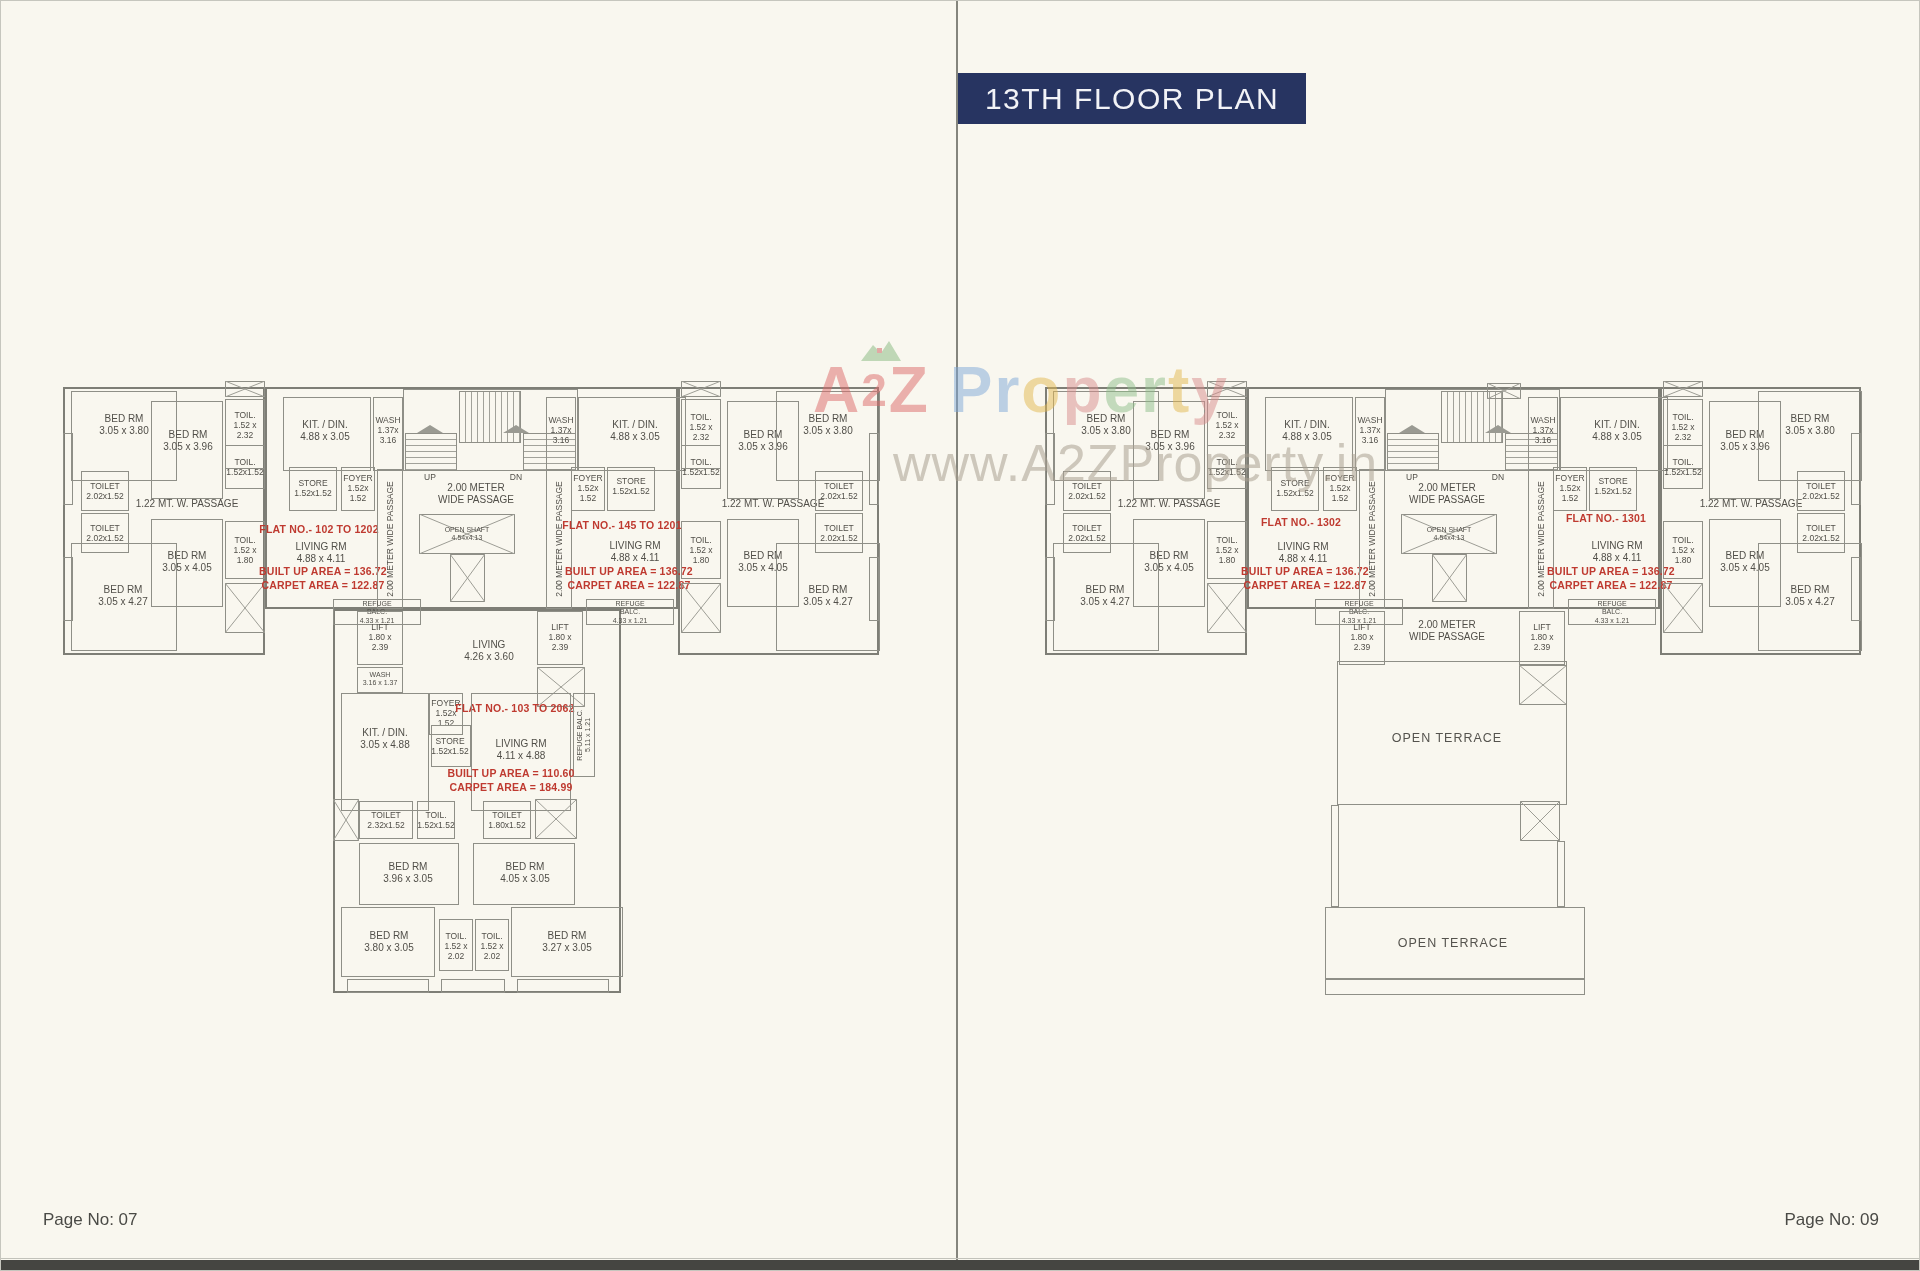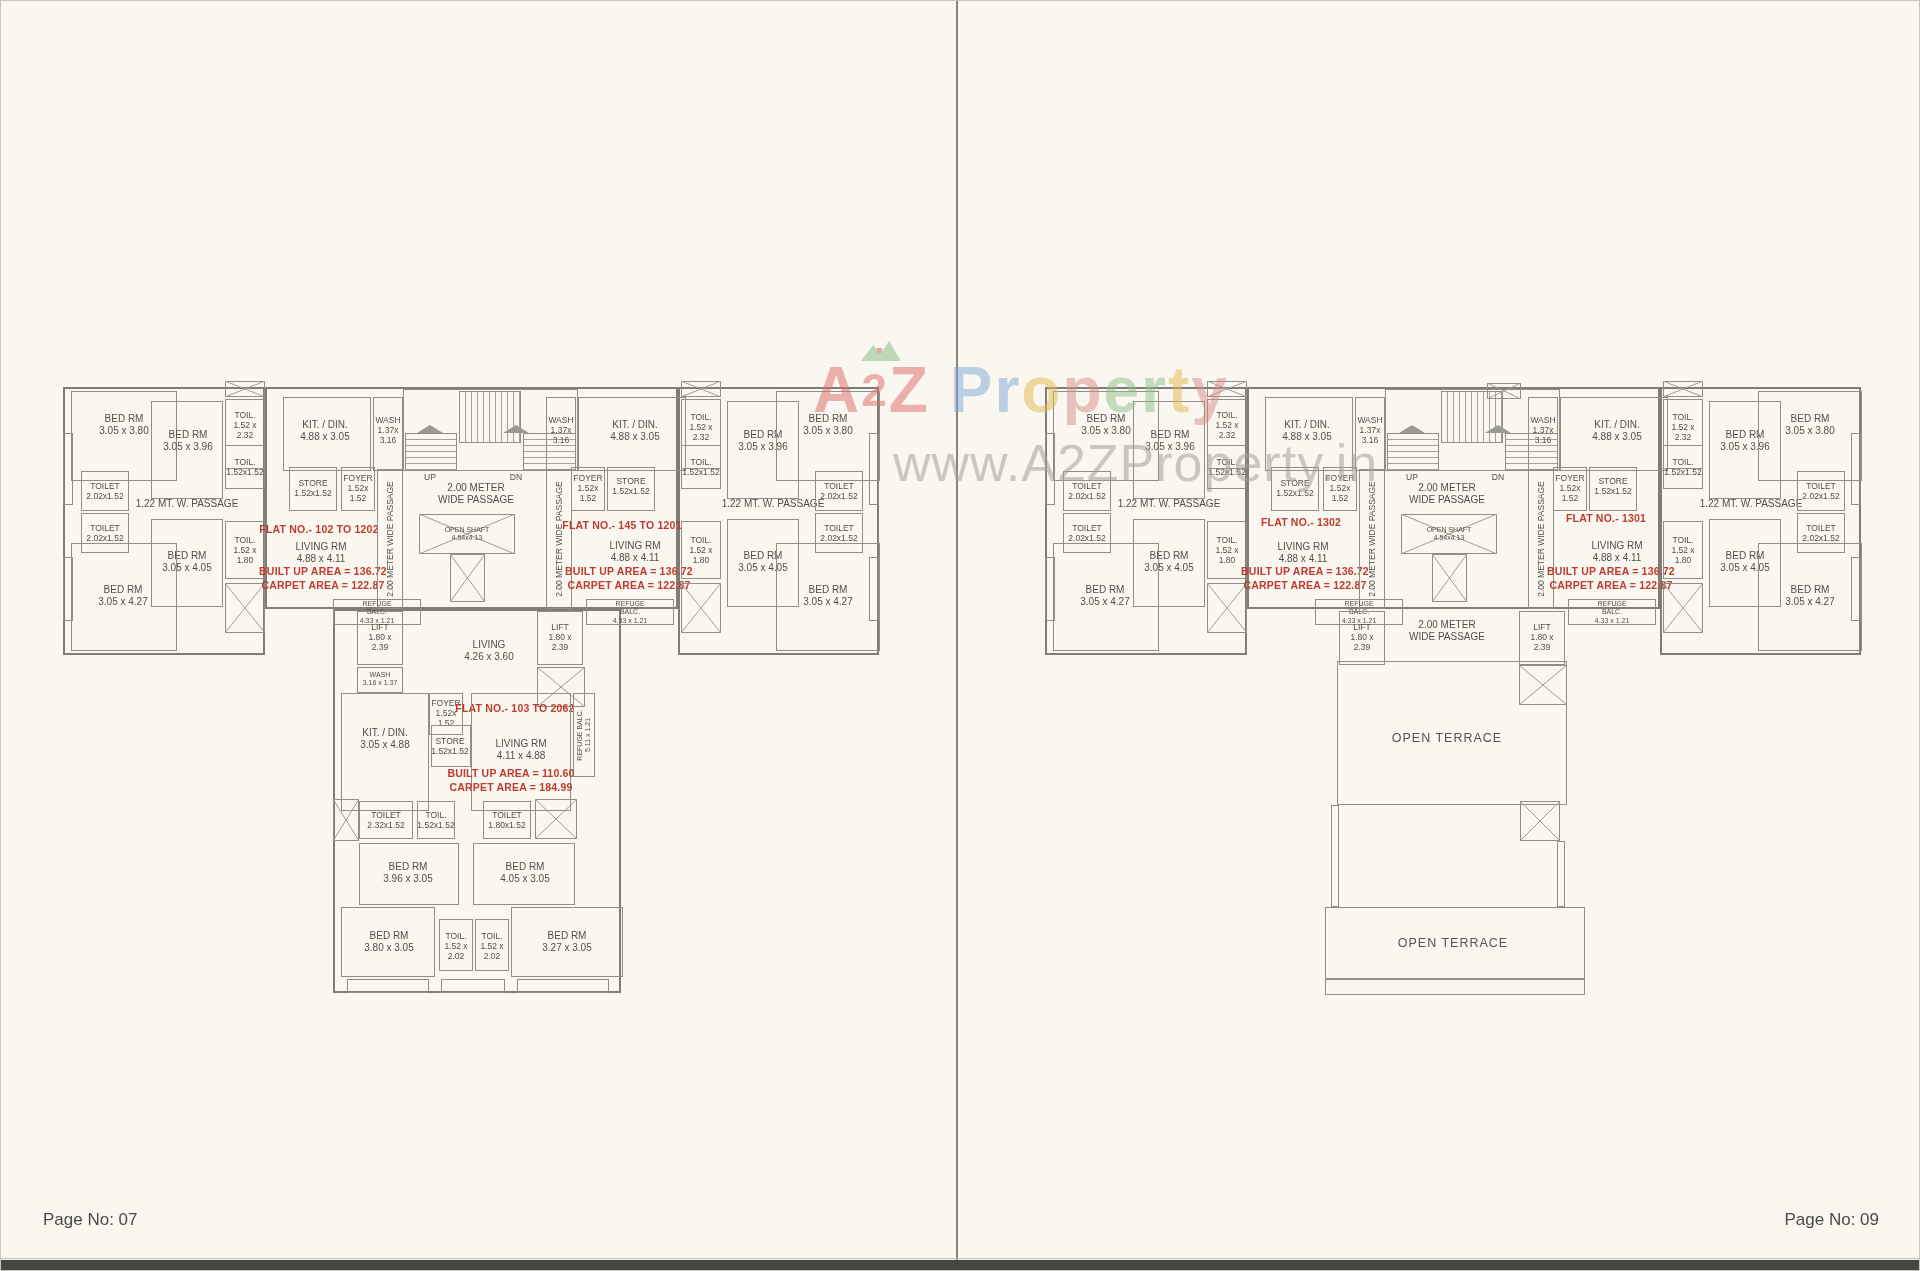--- a/index.html
+++ b/index.html
@@ -35,20 +35,21 @@
        white-space:nowrap;letter-spacing:2px;pointer-events:none;}
   #wm1 .wm-2{font-size:46px;position:relative;top:-6px;}
   #wm1 svg{position:absolute;left:46px;top:-14px;}
   #wm2{position:absolute;left:853px;top:432px;font-size:52px;color:#aaa192;opacity:.55;
        letter-spacing:1px;white-space:nowrap;pointer-events:none;margin-left:39px;}
 </style>
 </head>
 <body>
 
 <div id="canvas">
+  <div class="titlebar" id="title-right">13TH FLOOR PLAN</div>
   <div class="divider"></div>
   <div id="plans">
       <div class="plan">
         <div class="wall o" style="left: 62px; top: 386px; width: 202px; height: 268px;"></div>
         <div class="wall o" style="left: 677px; top: 386px; width: 201px; height: 268px;"></div>
         <div class="wall o" style="left: 264px; top: 386px; width: 413px; height: 222px;"></div>
         <div class="wall o" style="left: 332px; top: 608px; width: 288px; height: 384px;"></div>
         <div class="wall" style="left: 70px; top: 390px; width: 106px; height: 90px;"></div>
         <div class="lbl" style="left: 123px; top: 424px;">
           <div>BED RM</div>

